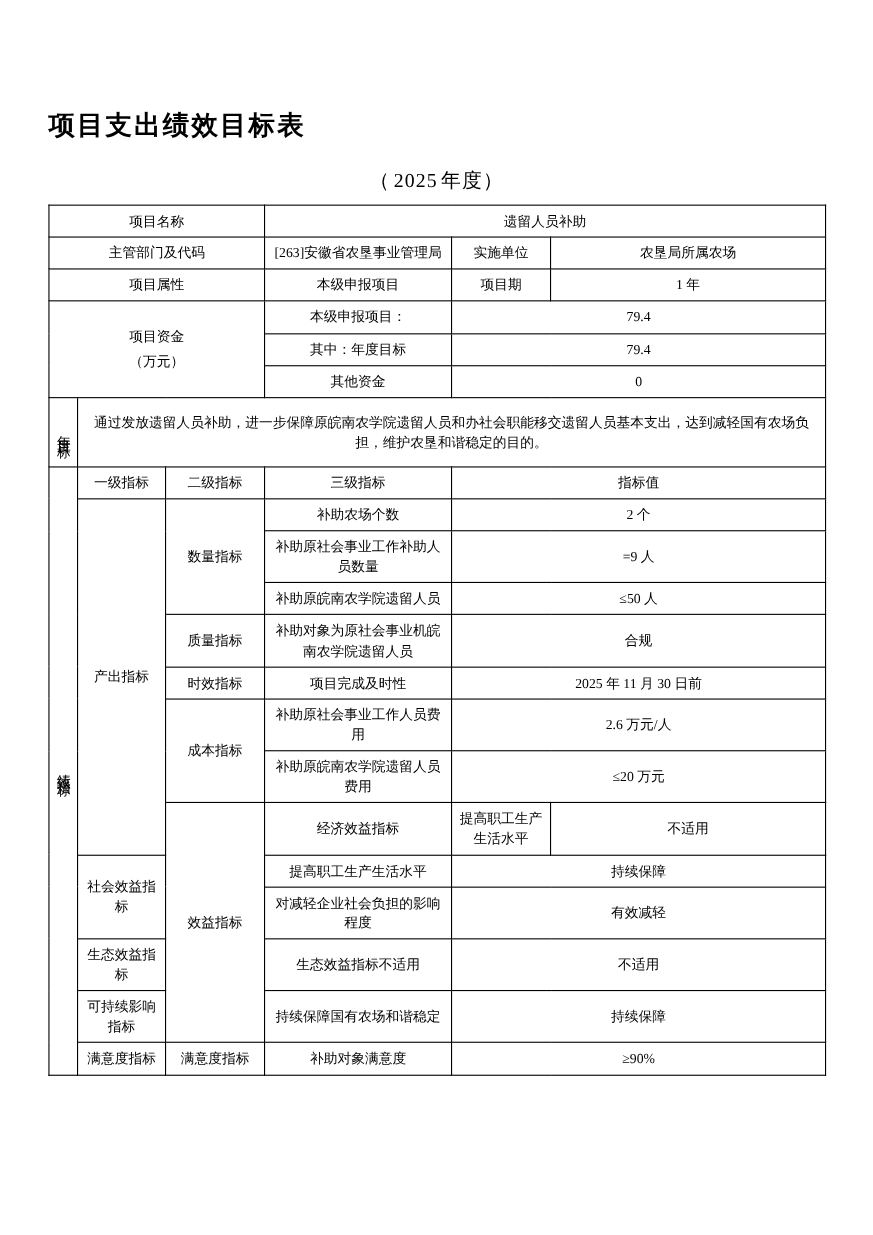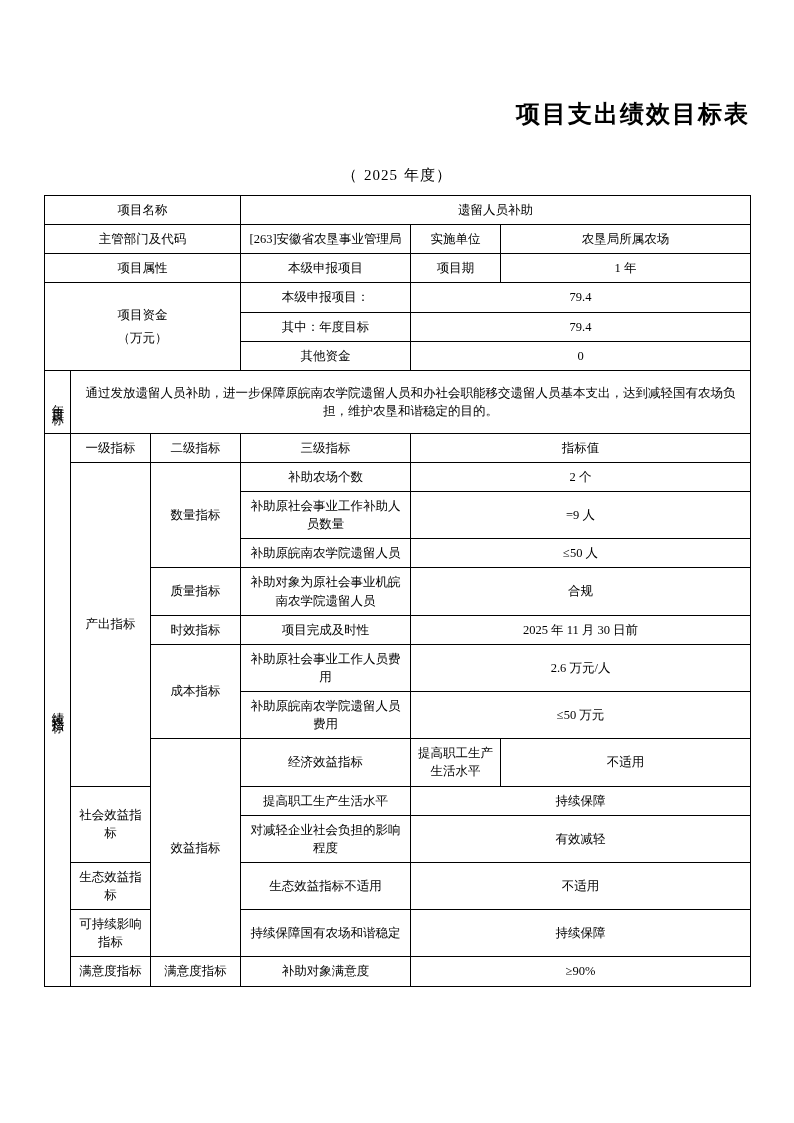--- a/index.html
+++ b/index.html
@@ -15,31 +15,31 @@
     position: relative;
   }
   .page {
     width: 794px;
     height: 1123px;
     box-sizing: border-box;
     padding: 0 44px;
     position: relative;
   }
   .doc-title {
-    text-align: right;
+    text-align: left;
     font-size: 24px;
     font-weight: bold;
     letter-spacing: 2px;
     margin-top: 98px;
-    margin-bottom: 36px;
+    margin-bottom: 22px;
     font-family: "Liberation Serif", "DejaVu Serif", serif;
   }
   .year-line {
     text-align: center;
-    font-size: 15px;
+    font-size: 18px;
     margin-bottom: 10px;
     letter-spacing: 1px;
   }
   .year-line .yr {
     display: inline-block;
     min-width: 46px;
     text-align: center;
   }
   table.main {
     border-collapse: collapse;
@@ -180,21 +180,21 @@
         <td>项目完成及时性</td>
         <td colspan="2">2025 年 11 月 30 日前</td>
       </tr>
       <tr>
         <td rowspan="2">成本指标</td>
         <td>补助原社会事业工作人员费用</td>
         <td colspan="2">2.6 万元/人</td>
       </tr>
       <tr>
         <td>补助原皖南农学院遗留人员费用</td>
-        <td colspan="2">≤50 万元</td>
+        <td colspan="2">≤20 万元</td>
       </tr>
 
       <tr>
         <td rowspan="5">效益指标</td>
         <td>经济效益指标</td>
         <td>提高职工生产生活水平</td>
         <td colspan="2">不适用</td>
       </tr>
       <tr>
         <td rowspan="2">社会效益指标</td>

